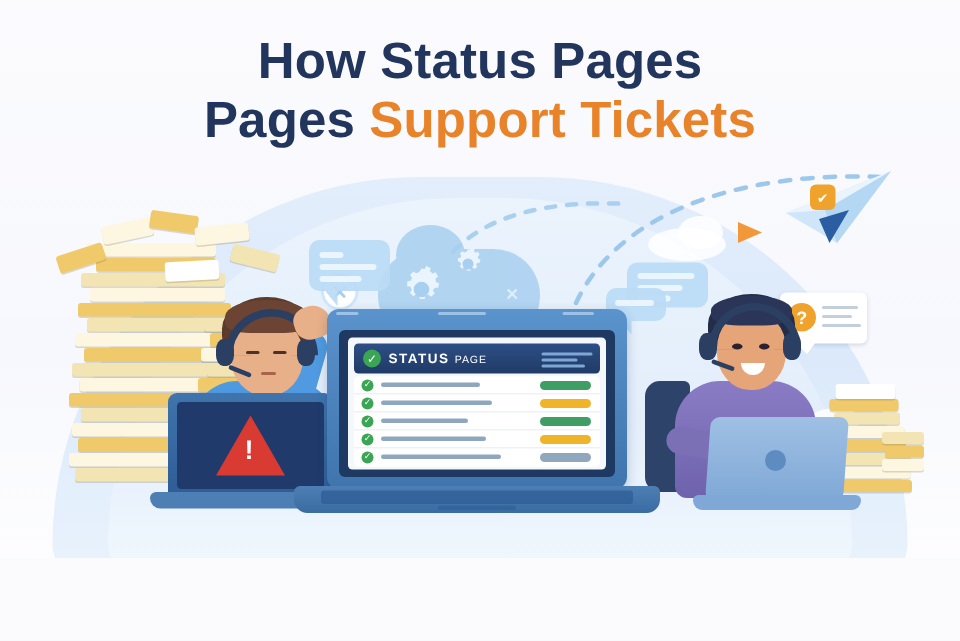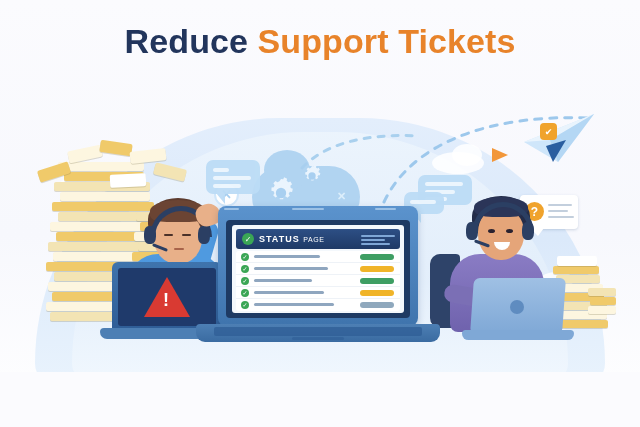--- a/index.html
+++ b/index.html
@@ -331,16 +331,17 @@
       </div>
     </div>
   </div>
   <div class="c-base"></div>
   <div class="c-keys"></div>
   <div class="c-pad"></div>
 
   <div class="floor"></div>
 
   <div class="title">
-    <span class="l2"><span class="t-navy">Reduce </span><span class="t-orange">Support Tickets</span></span>
+    <span class="l1">How Status Pages</span>
+    <span class="l2"><span class="t-navy">Pages </span><span class="t-orange">Support Tickets</span></span>
   </div>
 
 </div>
 
 </body></html>

